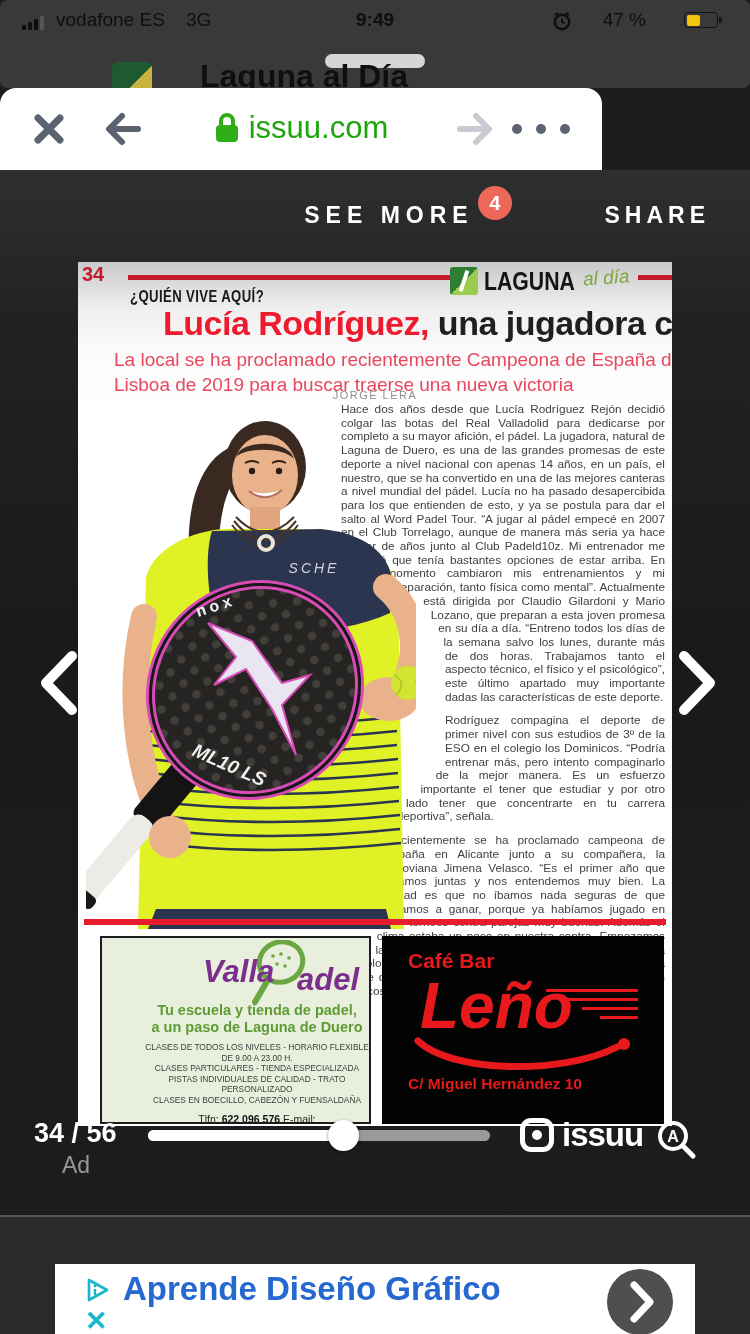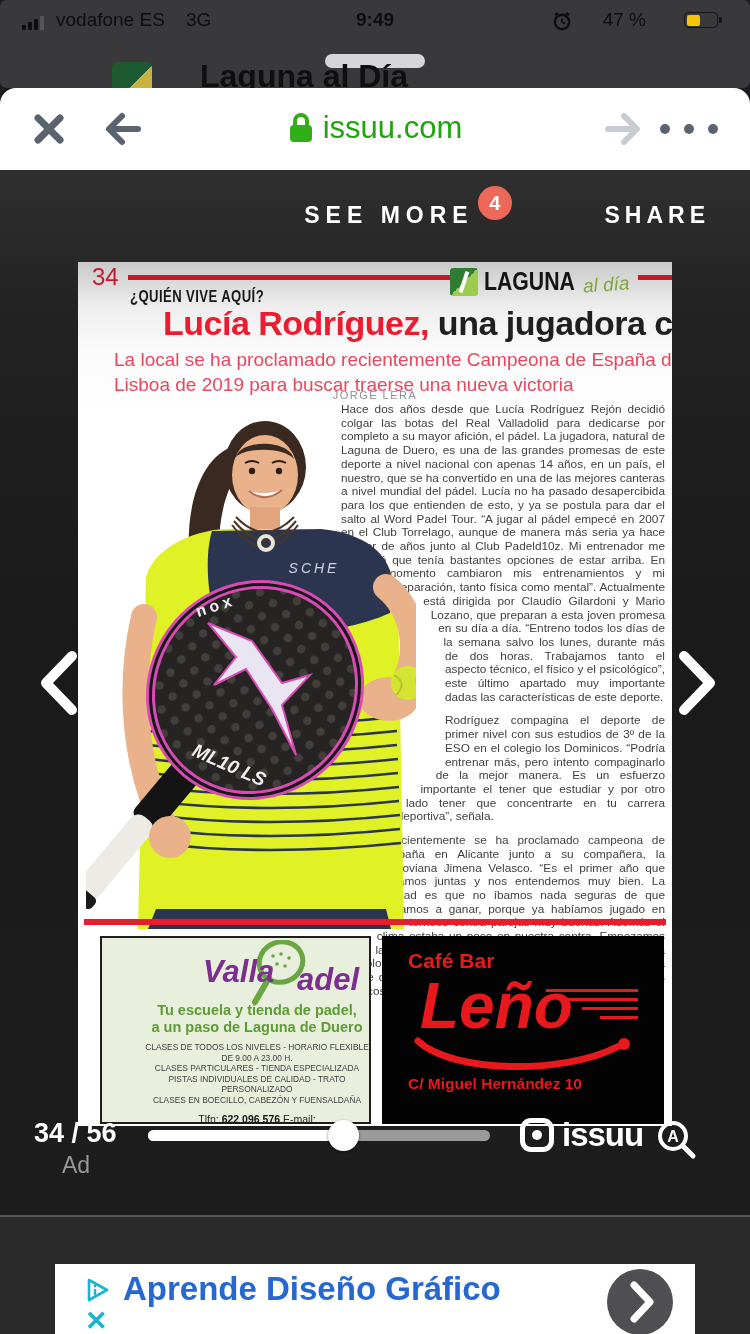--- a/index.html
+++ b/index.html
@@ -20,21 +20,21 @@
   .battery{ position:absolute; right:32px; top:12px; width:34px; height:16px; border:1.5px solid #151517;
     border-radius:4px; padding:1.5px; }
   .battery .fill{ height:100%; background:#f4c50b; border-radius:2px; }
   .batt-nub{ position:absolute; right:28px; top:17px; width:3px; height:6px; background:#151517; border-radius:0 2px 2px 0; }
   .sheet-handle{ position:absolute; left:325px; top:54px; width:100px; height:14px; border-radius:7px; background:#d6d6d8; }
   .bg-logo{ position:absolute; left:112px; top:62px; width:40px; height:40px; border-radius:6px;
     background:linear-gradient(135deg,#1d5a30 55%, #c9b23e 55%); }
   .bg-title{ position:absolute; left:200px; top:58px; font-size:32px; font-weight:bold; color:#0f0f11; }
 
   
-  .browser-card{ position:absolute; left:0; top:88px; width:750px; height:82px; background:#ffffff;
+  .browser-card{ position:absolute; left:0; top:88px; width:602px; height:82px; background:#ffffff;
     border-radius:16px 16px 0 0; }
   .tb-btn{ position:absolute; top:18px; width:46px; height:46px; }
   .url-chip{ position:absolute; left:0; right:0; top:22px; display:flex; justify-content:center; align-items:center; gap:9px; }
   .url-text{ font-size:31px; font-weight:500; color:#1ea50c; }
   .more-dots{ position:absolute; right:28px; top:36px; width:62px; height:10px; }
   .more-dots i{ position:absolute; top:0; width:10px; height:10px; border-radius:50%; background:#5b6270; }
   .more-dots i:nth-child(1){left:0;} .more-dots i:nth-child(2){left:24px;} .more-dots i:nth-child(3){left:48px;}
 
   
   .reader{ position:absolute; left:0; top:170px; width:750px; height:1045px;
@@ -43,26 +43,26 @@
   .see-more{ position:relative; display:inline-block; color:#fff; font-size:23px; font-weight:bold; letter-spacing:6px; }
   .badge{ position:absolute; right:-38px; top:-16px; width:34px; height:34px; border-radius:50%;
     background:#ee685a; color:#fff; font-size:20px; font-weight:bold; line-height:34px; text-align:center; letter-spacing:0; }
   .share-btn{ position:absolute; right:40px; top:32px; color:#fff; font-size:23px; font-weight:bold; letter-spacing:5px; }
   .nav-chevron{ position:absolute; top:478px; width:44px; height:70px; }
   .nav-left{ left:36px; } .nav-right{ right:30px; }
 
   
   .page{ position:absolute; left:78px; top:92px; width:594px; height:864px; overflow:hidden;
     background:linear-gradient(180deg,#c9c9c9 0px,#eeeeee 45px,#fbfbfb 90px,#ffffff 150px); }
-  .pg-num{ position:absolute; left:14px; top:1px; font-size:24px; font-weight:400; color:#c6192e; }
+  .pg-num{ position:absolute; left:4px; top:1px; font-size:20px; font-weight:700; color:#c6192e; }
   .rule-left{ position:absolute; left:50px; top:13px; width:330px; height:5px; background:#c6192e; }
   .rule-right{ position:absolute; right:0; top:13px; width:34px; height:5px; background:#c6192e; }
   .section-label{ position:absolute; left:52px; top:26px; font-size:16px; font-weight:800; color:#17171a;
     transform:scaleX(.82); transform-origin:0 50%; letter-spacing:.5px; }
-  .brand{ position:absolute; left:372px; top:5px; display:flex; align-items:flex-end; }
+  .brand{ position:absolute; left:372px; top:5px; display:flex; align-items:flex-start; }
   .brand-icon{ width:28px; height:28px; margin-right:6px;
     background:
       linear-gradient(135deg,#2e7d32 0 50%, #9ccc4f 50% 100%);
     border-radius:3px; position:relative; }
   .brand-icon::after{ content:""; position:absolute; left:12px; top:3px; width:4px; height:22px;
     background:#fff; transform:rotate(18deg); }
   .brand-name{ font-size:25px; font-weight:800; color:#141414; transform:scaleX(.85); transform-origin:0 50%; }
   .brand-suffix{ font-size:19px; font-style:italic; color:#7fa63e; margin-left:-8px; transform:rotate(-4deg); }
   .headline{ position:absolute; left:85px; top:42px; white-space:nowrap; font-size:34px; font-weight:800; letter-spacing:-.5px; }
   .headline .red{ color:#ed1b2e; } .headline .blk{ color:#1f1f1f; }

